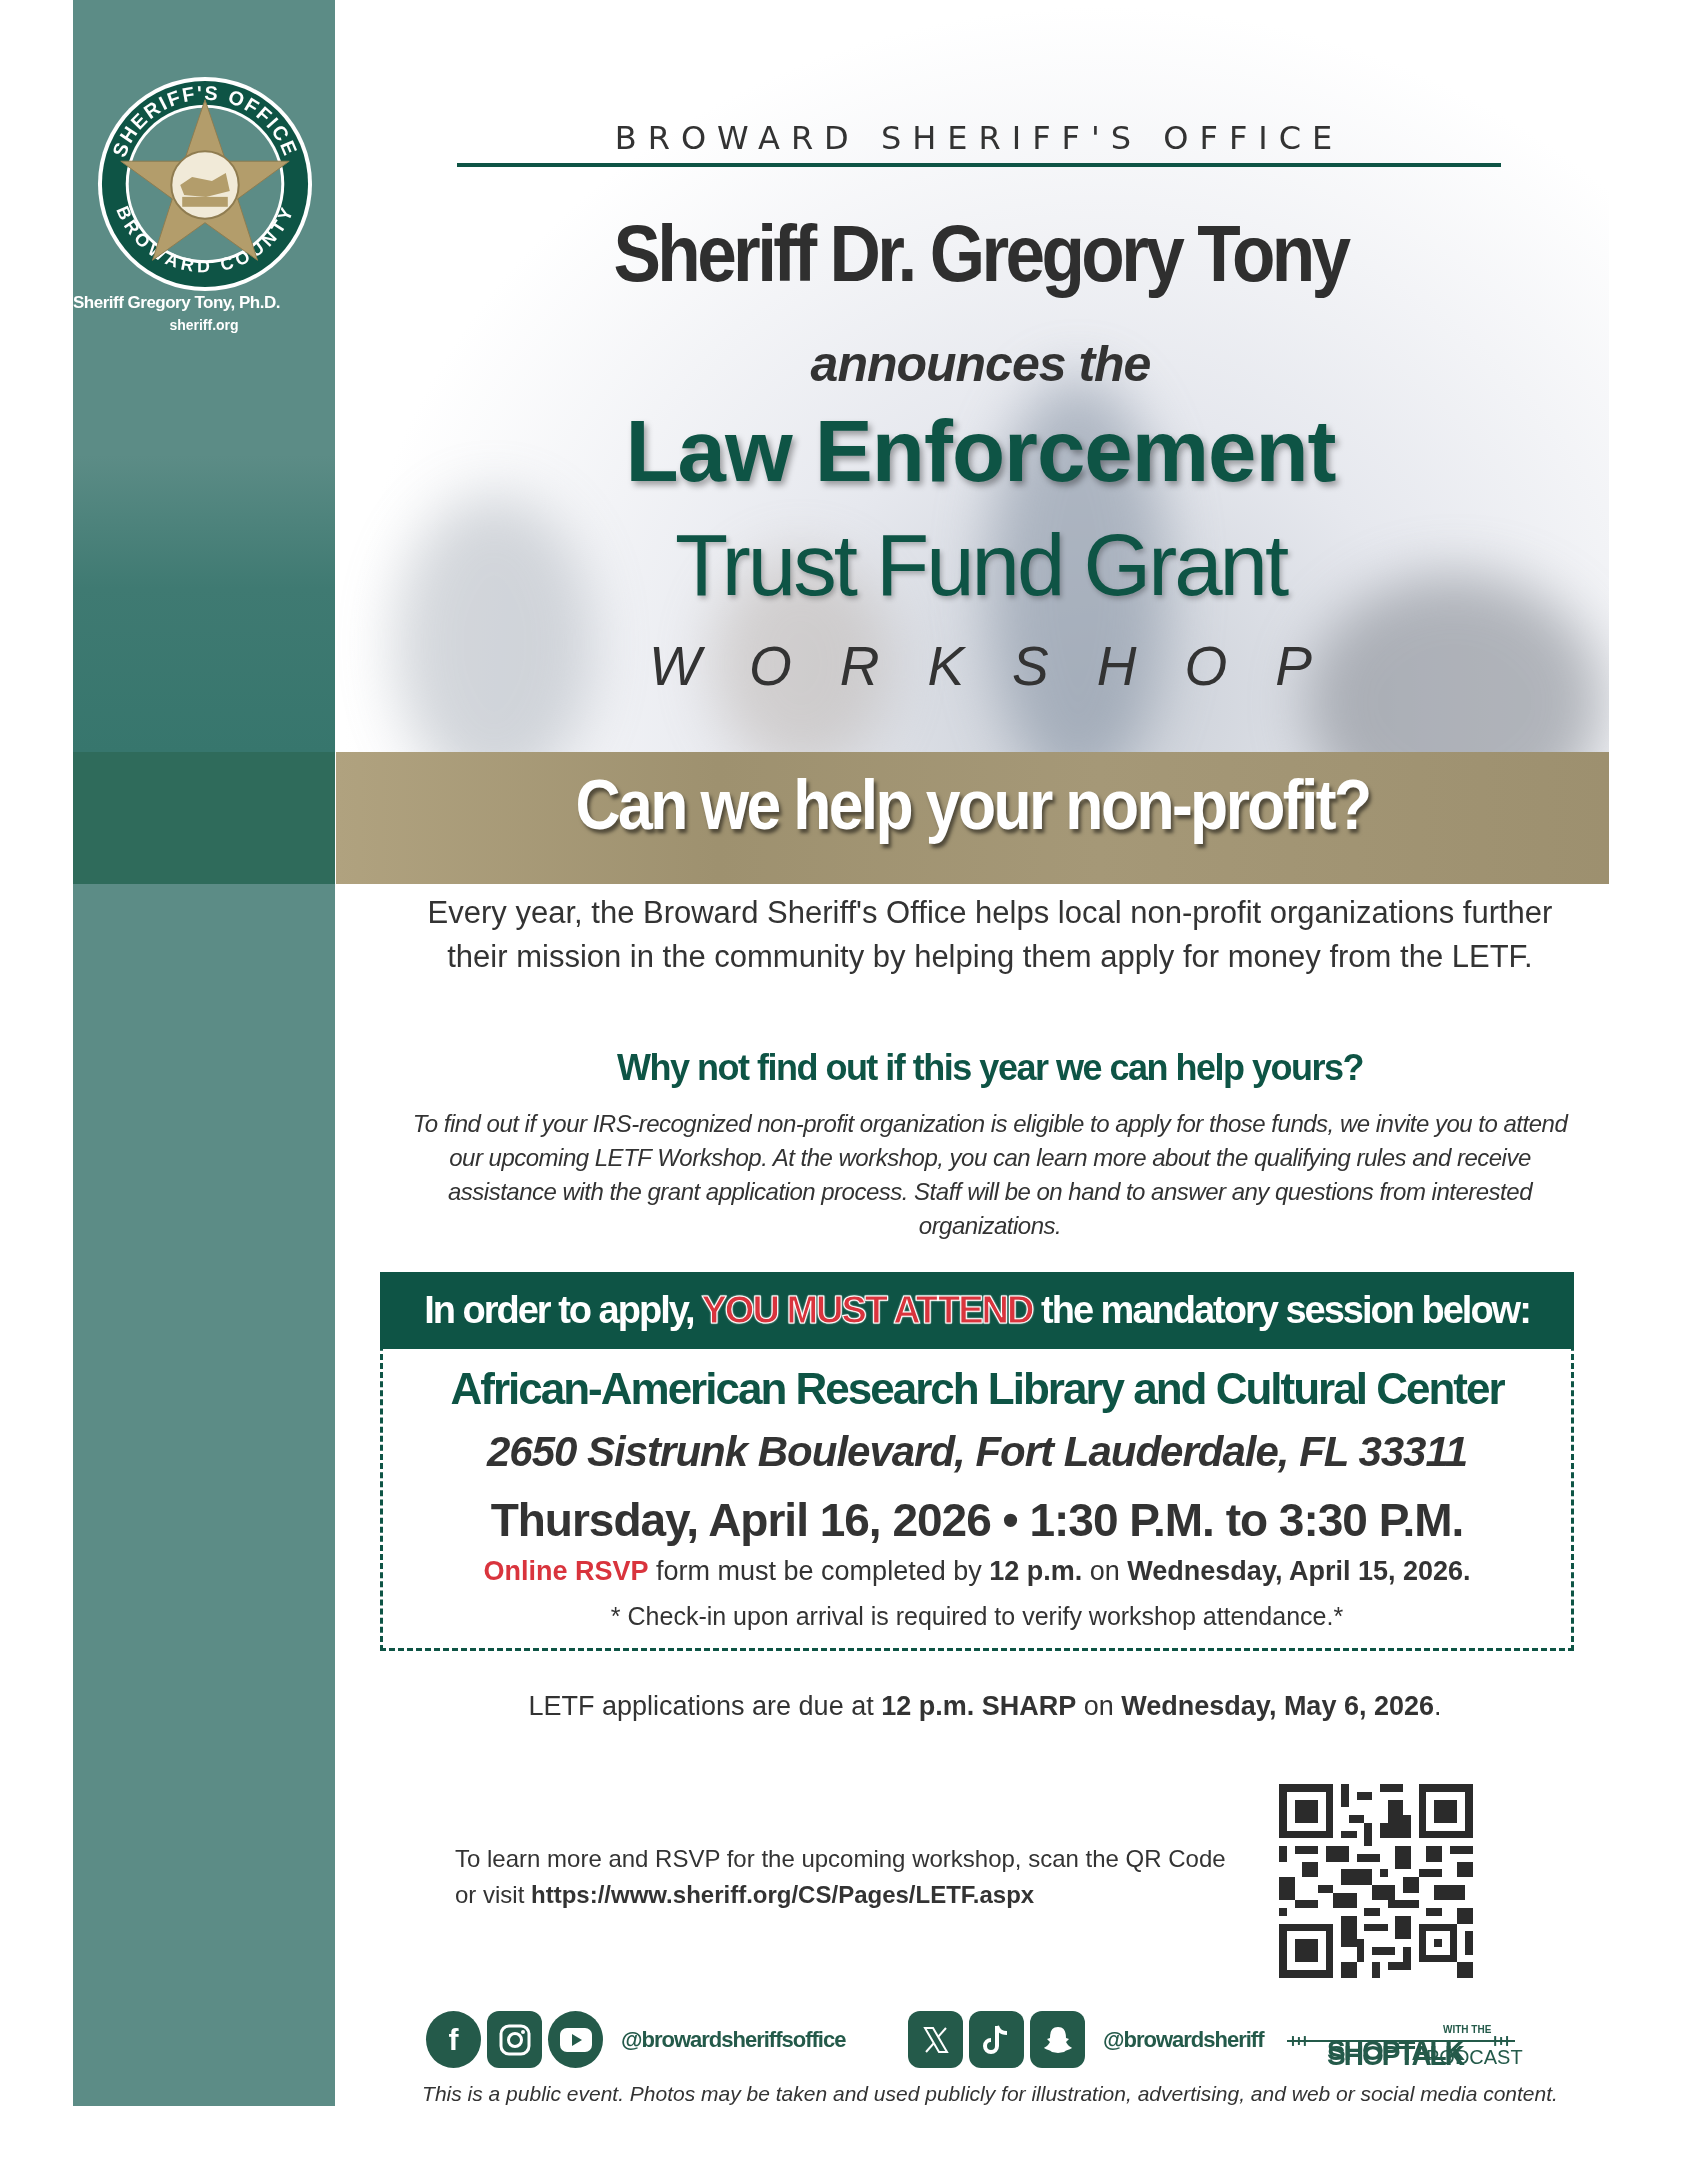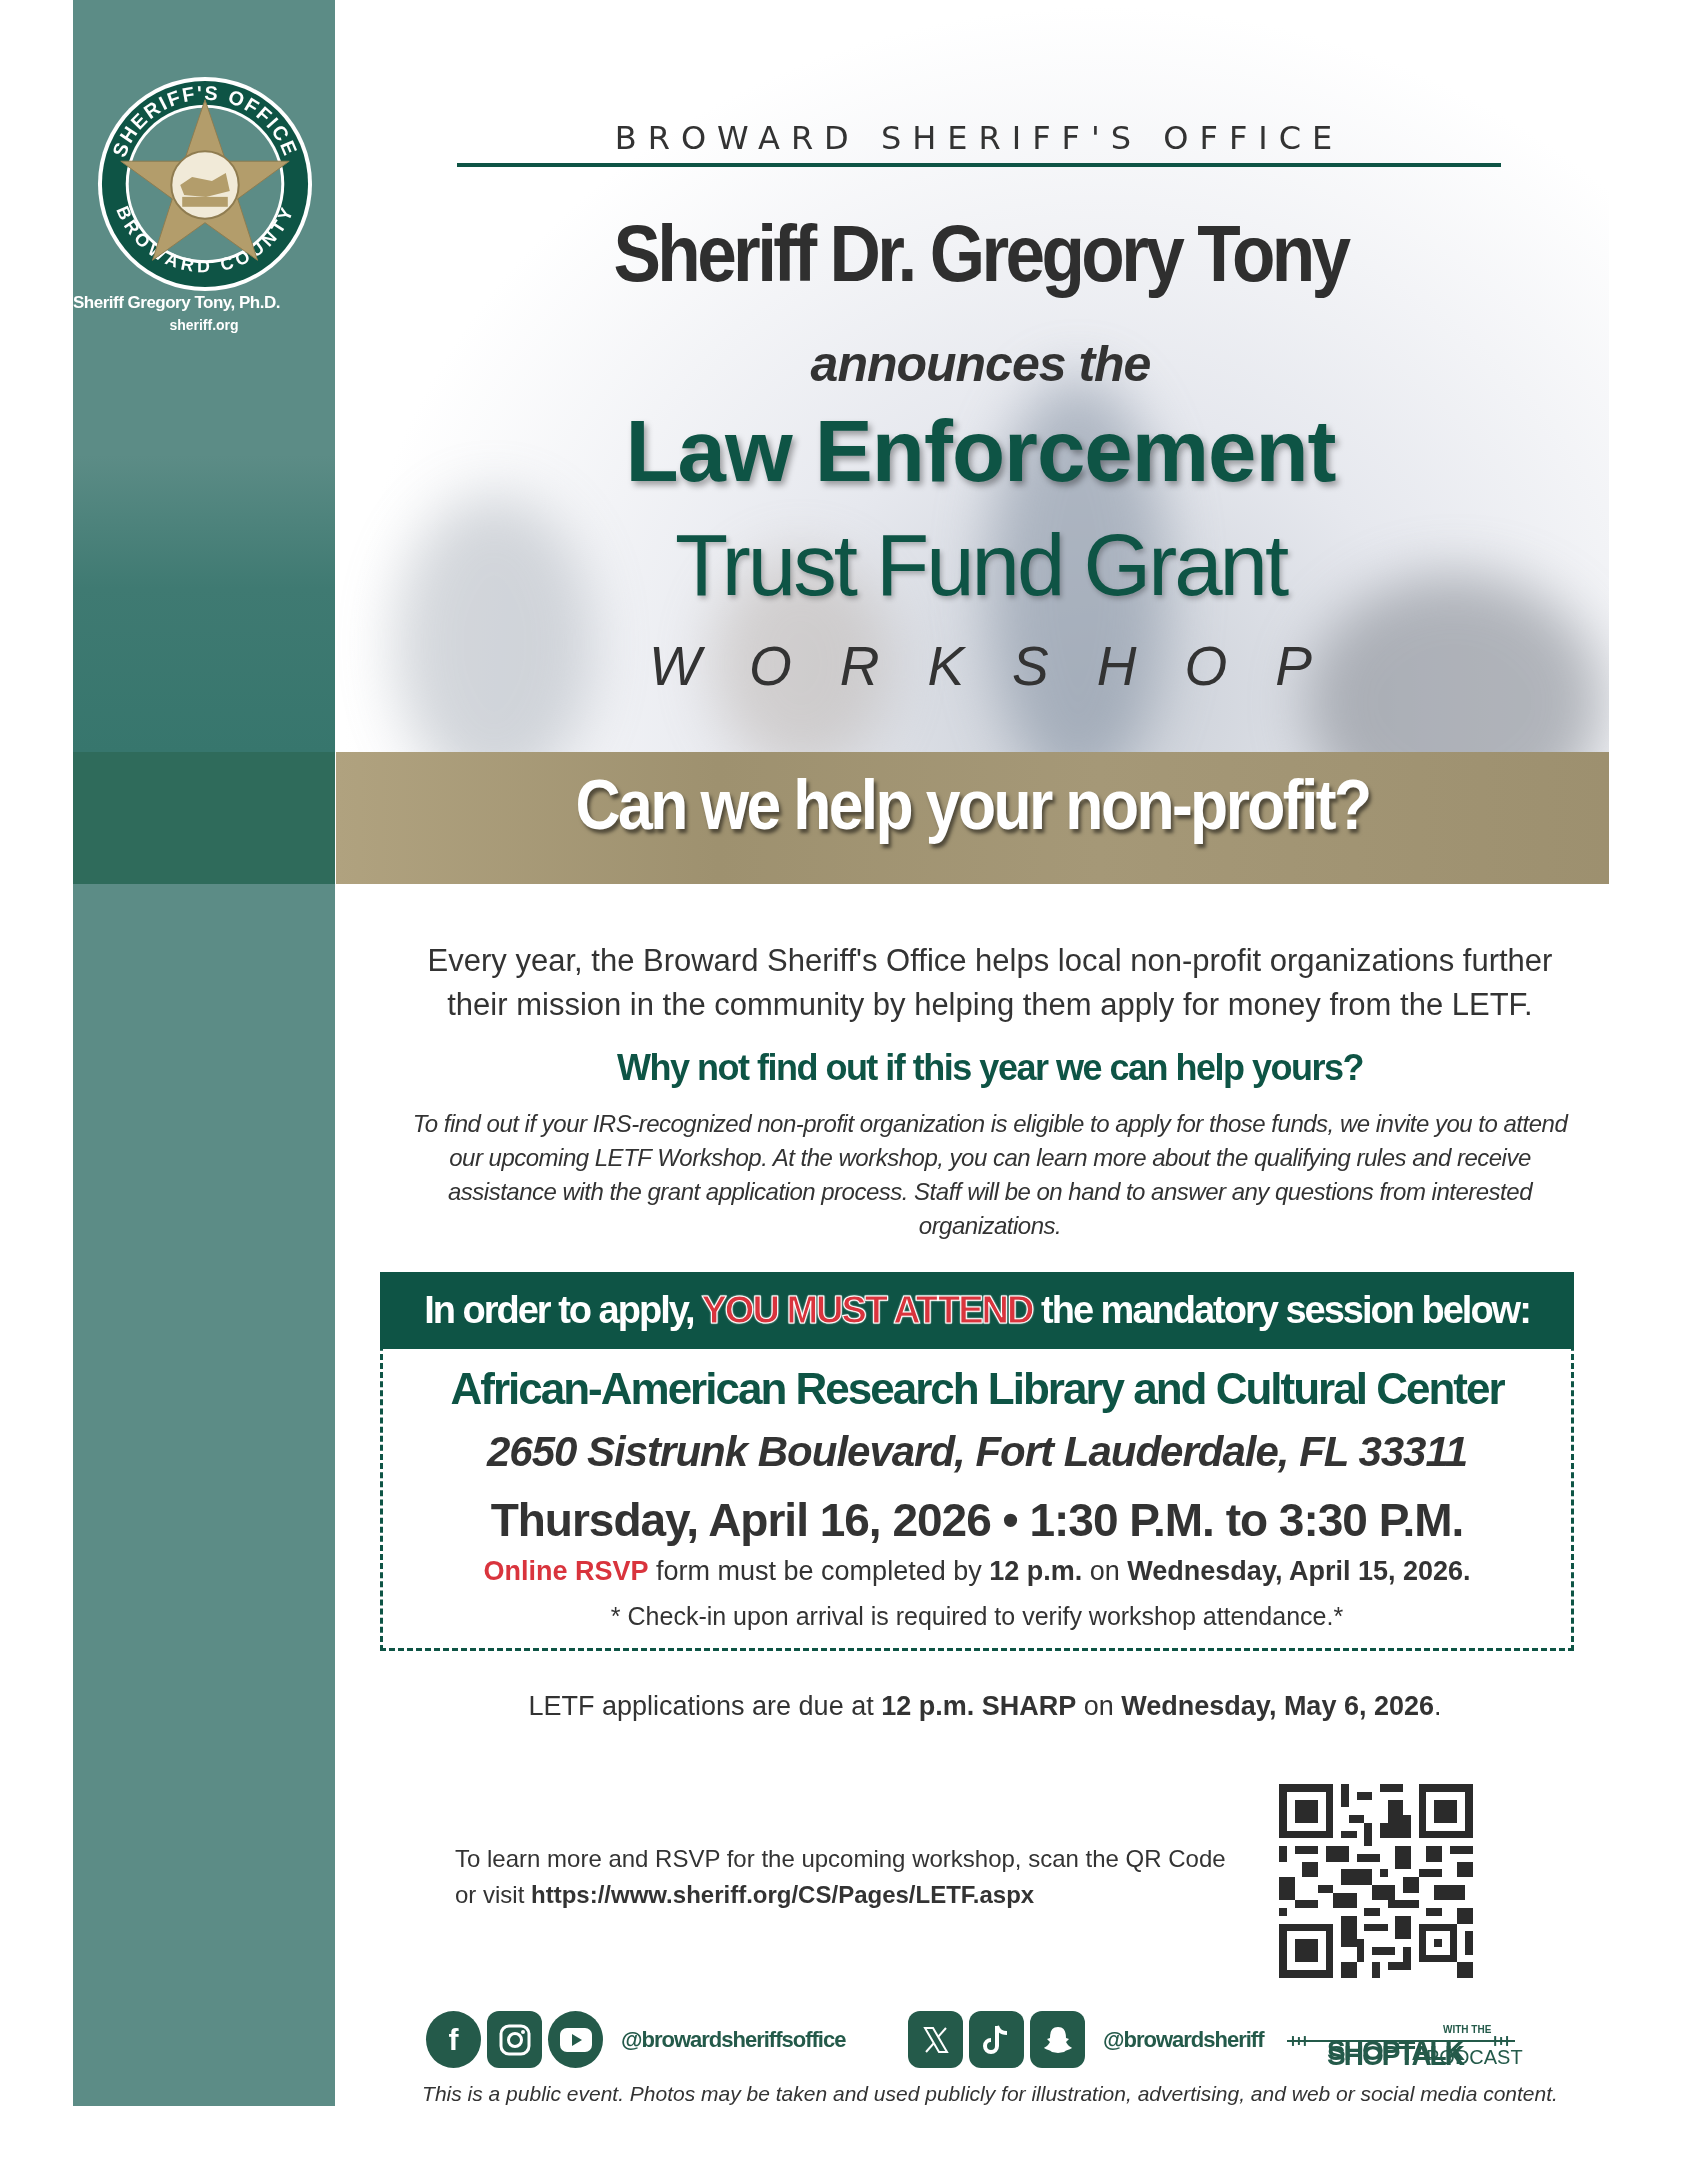--- a/index.html
+++ b/index.html
@@ -42,21 +42,21 @@
   .title-workshop { position: absolute; left: 436px; top: 634px; width: 1089px; text-align: center;
     font-size: 55px; color: #333; letter-spacing: 48px; padding-left: 48px; font-style: italic; }
 
   .tan-bar { position: absolute; left: 336px; top: 752px; width: 1273px; height: 132px;
     background: linear-gradient(90deg, #b0a27f 0%, #9e916f 30%, #a59877 60%, #9d906f 100%); }
   .tan-text { position: absolute; left: 336px; top: 764px; width: 1273px; text-align: center; color: #fff;
     font-weight: bold; font-size: 71px; letter-spacing: -3px; text-shadow: 3px 4px 4px rgba(0,0,0,.5);
     transform: scaleX(.88); }
 
   .intro { position: absolute; left: 396px; top: 891px; width: 1188px; text-align: center;
-    font-size: 31px; line-height: 44px; color: #333; margin-top: 48px; }
+    font-size: 31px; line-height: 44px; color: #333; }
   .why { position: absolute; left: 396px; top: 1047px; width: 1188px; text-align: center;
     font-weight: bold; font-size: 36px; color: #0e5445; letter-spacing: -1.5px; }
   .details { position: absolute; left: 396px; top: 1107px; width: 1188px; text-align: center;
     font-style: italic; font-size: 24px; line-height: 34px; color: #333; letter-spacing: -0.5px; }
 
   
   .session { position: absolute; left: 380px; top: 1272px; width: 1194px; height: 379px;
     border: 3px dashed #0e5445; border-top: none; }
   .session-head { position: absolute; left: 380px; top: 1272px; width: 1194px; height: 77px;
     background: #0e5445; text-align: center; color: #fff; font-weight: bold; font-size: 38px;

